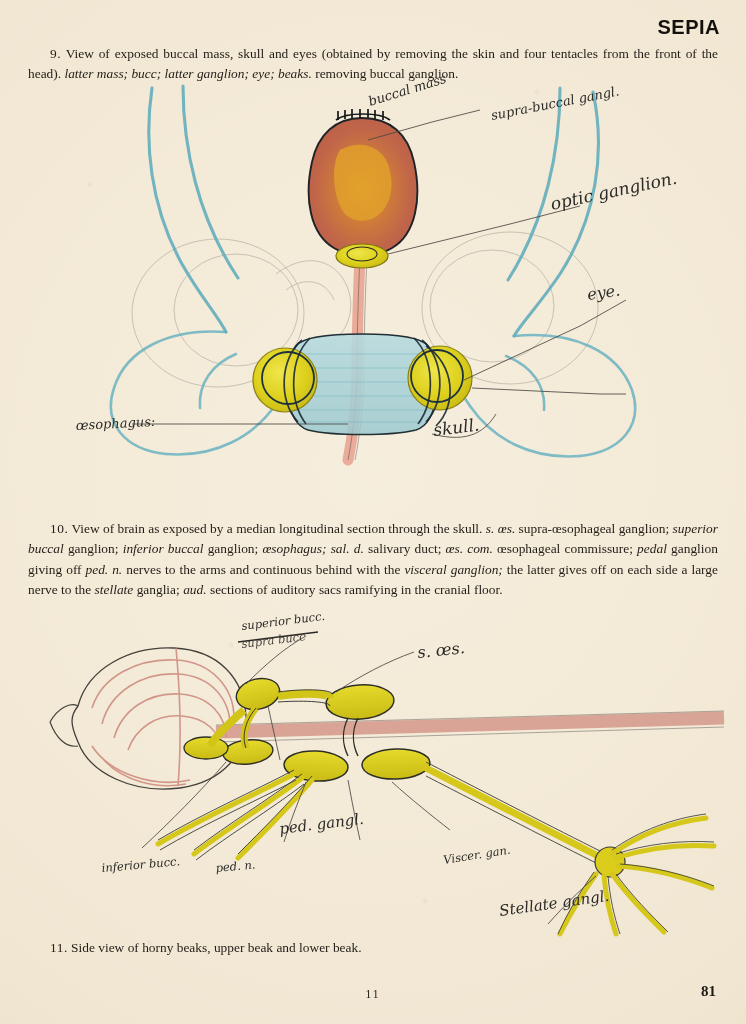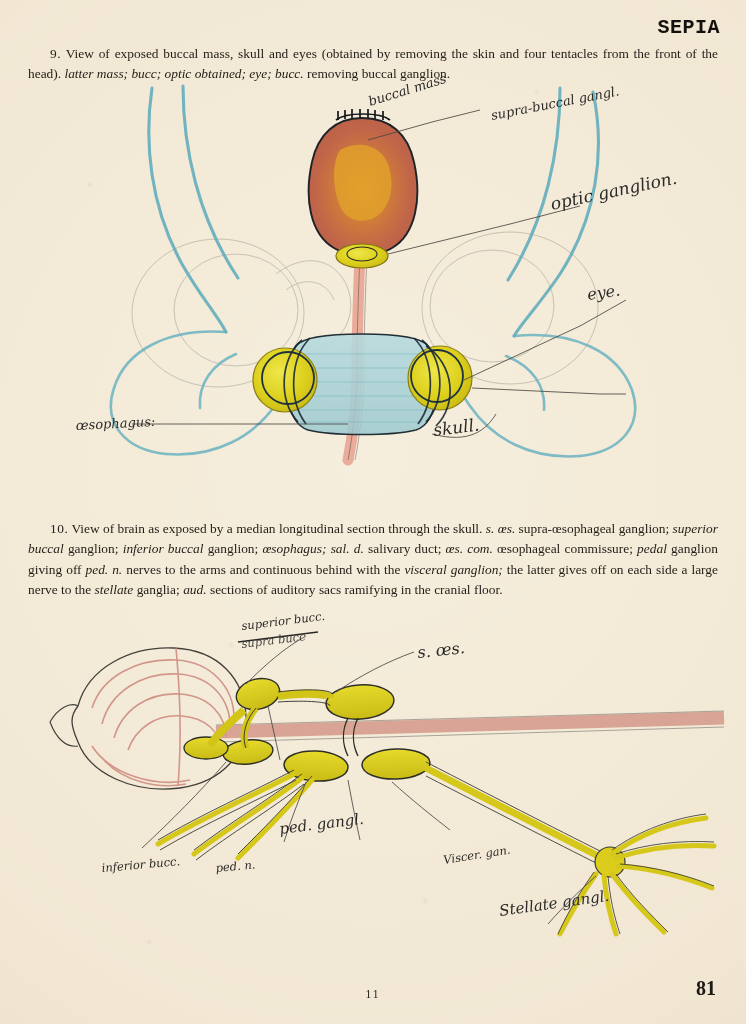--- a/index.html
+++ b/index.html
@@ -27,21 +27,21 @@
       radial-gradient(circle at 88% 52%, rgba(190,166,124,.10) 0 2px, transparent 3px),
       radial-gradient(circle at 57% 88%, rgba(190,166,124,.12) 0 2px, transparent 3px),
       radial-gradient(circle at 20% 92%, rgba(190,166,124,.10) 0 2px, transparent 3px);
     opacity:.9;
   }
   .page{position:absolute;inset:0;}
 
   
   .plate-title{
     position:absolute;top:16px;right:26px;
-    font-family:Liberation Mono, monospace;
+    font-family:Liberation Sans, sans-serif;
     font-weight:700;font-size:20px;letter-spacing:.5px;
     color:#14110d;
   }
 
   
   .caption{
     position:absolute;
     left:28px;right:28px;
     text-align:justify;
     font-size:13.4px;
@@ -53,21 +53,21 @@
   .caption i{ font-style:italic; }
   #caption-9{ top:44px; text-indent:22px; }
   #caption-10{ top:476px; text-indent:22px;margin-top:43px; }
   #caption-11{ top:938px; text-indent:22px; }
 
   .folio{
     position:absolute;bottom:24px;
     font-size:12.5px;color:#1d1a16;
   }
   #folio-center{ left:0;right:0;text-align:center;letter-spacing:2px;font-size:11.5px;}
-  #folio-page{ right:30px;font-weight:700;font-size:20px;}
+  #folio-page{ right:30px;font-weight:700;font-size:15px;}
 
   
   .figure{position:absolute;}
   #figure-9{ left:40px; top:78px; width:666px; height:382px; }
   #figure-10{ left:30px; top:596px; width:700px; height:340px; }
   .figure svg{display:block;width:100%;height:100%;overflow:visible;}
 
   .hand{
     font-family:"DejaVu Serif", serif;
     font-style:italic;
@@ -84,23 +84,23 @@
 
 <div class="page">
 
   <div class="plate-title">SEPIA</div>
 
   <div class="caption" id="caption-9">
     <span class="num">9.</span>
     <span>View of exposed buccal mass, skull and eyes (obtained by removing the skin and four tentacles from the front of the head).</span>
     <i>latter mass;</i>
     <i>bucc;</i>
-    <i>optic obtained;</i>
+    <i>latter ganglion;</i>
     <i>eye;</i>
-    <i>bucc.</i>
+    <i>beaks.</i>
     <span>removing buccal ganglion.</span>
   </div>
 
   <div class="figure" id="figure-9">
     <svg viewBox="0 0 666 382" preserveAspectRatio="none">
       <defs>
         <radialGradient id="bmGrad" cx="50%" cy="52%" r="62%">
           <stop offset="0%" stop-color="#e6a52c"></stop>
           <stop offset="38%" stop-color="#d07c39"></stop>
           <stop offset="72%" stop-color="#c0654a"></stop>
@@ -381,17 +381,21 @@
       </g>
       <text class="hand" x="388" y="62" transform="rotate(-6 388 62)" style="font-size:16px">s. œs.</text>
       <text class="hand" x="250" y="238" transform="rotate(-7 250 238)" style="font-size:15px">ped. gangl.</text>
       <text class="hand sm" x="72" y="276" transform="rotate(-5 72 276)">inferior bucc.</text>
       <text class="hand sm" x="186" y="276" transform="rotate(-5 186 276)">ped. n.</text>
       <text class="hand sm" x="414" y="268" transform="rotate(-9 414 268)">Viscer. gan.</text>
       <text class="hand" x="470" y="320" transform="rotate(-8 470 320)" style="font-size:15px">Stellate gangl.</text>
     </svg>
   </div>
 
+  <div class="caption" id="caption-11">
+    <span class="num">11.</span>
+    <span>Side view of horny beaks, upper beak and lower beak.</span>
+  </div>
 
   <div class="folio" id="folio-center">11</div>
   <div class="folio" id="folio-page">81</div>
 
 </div>
 
 </body></html>

